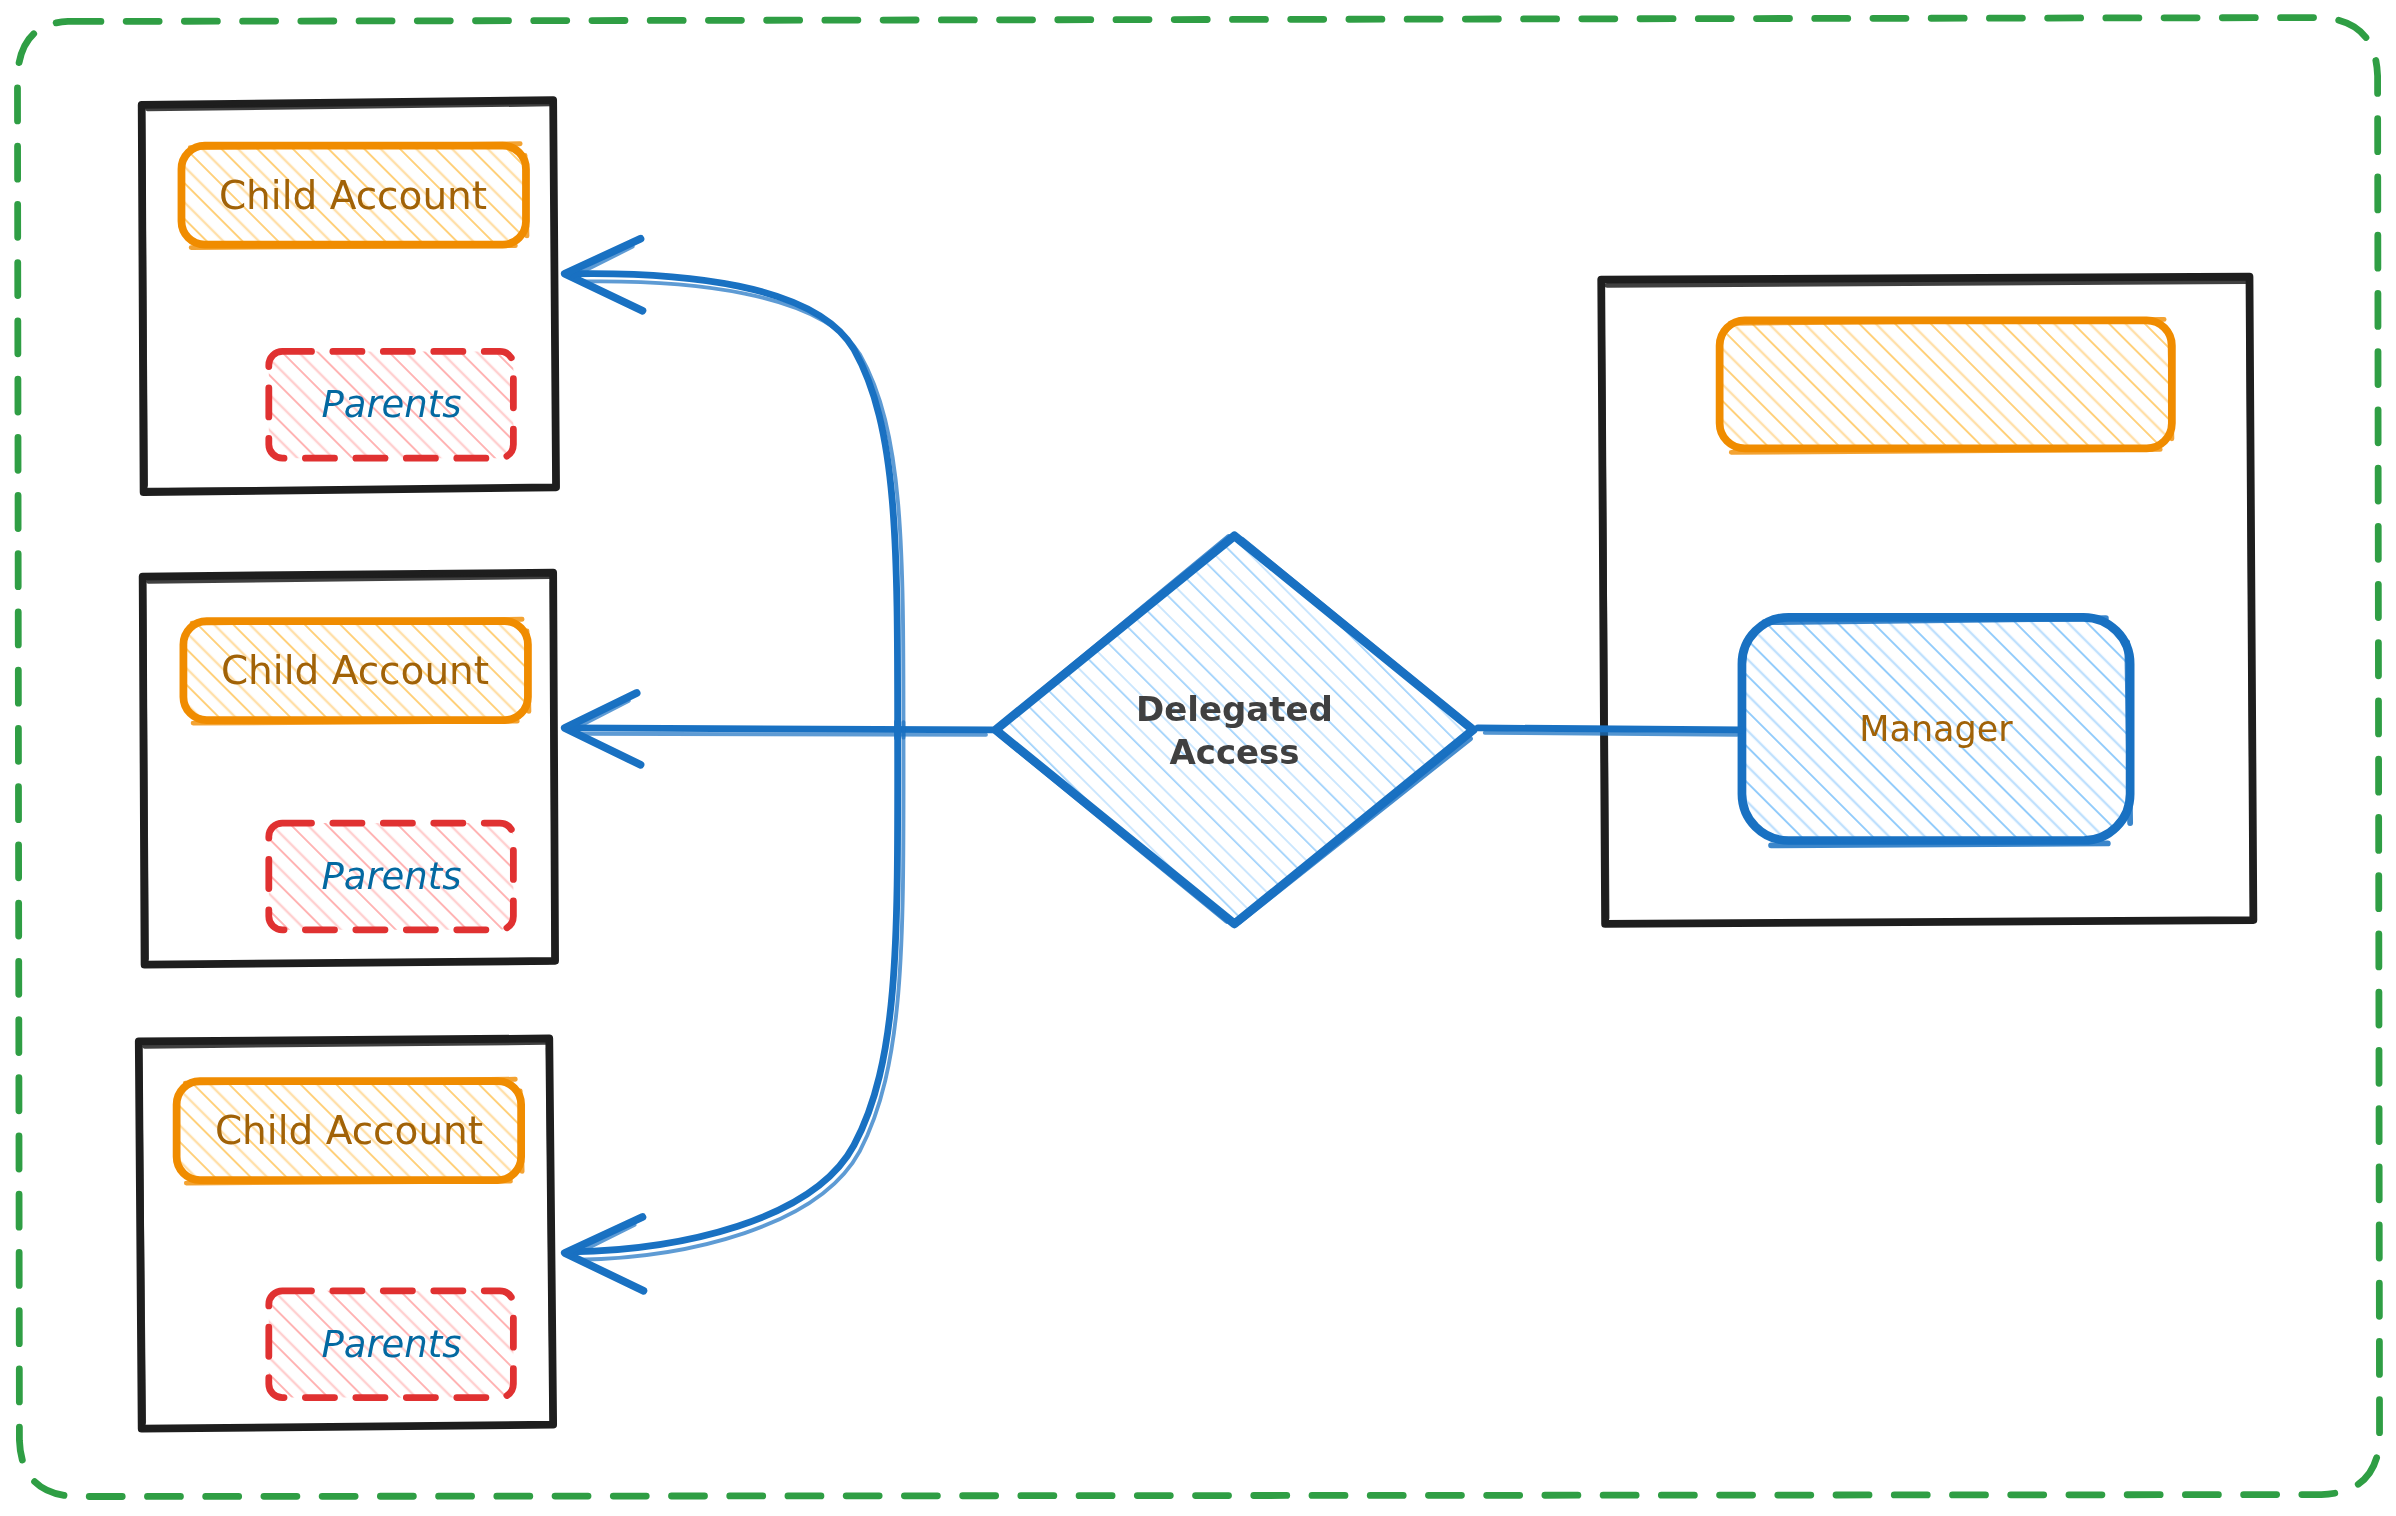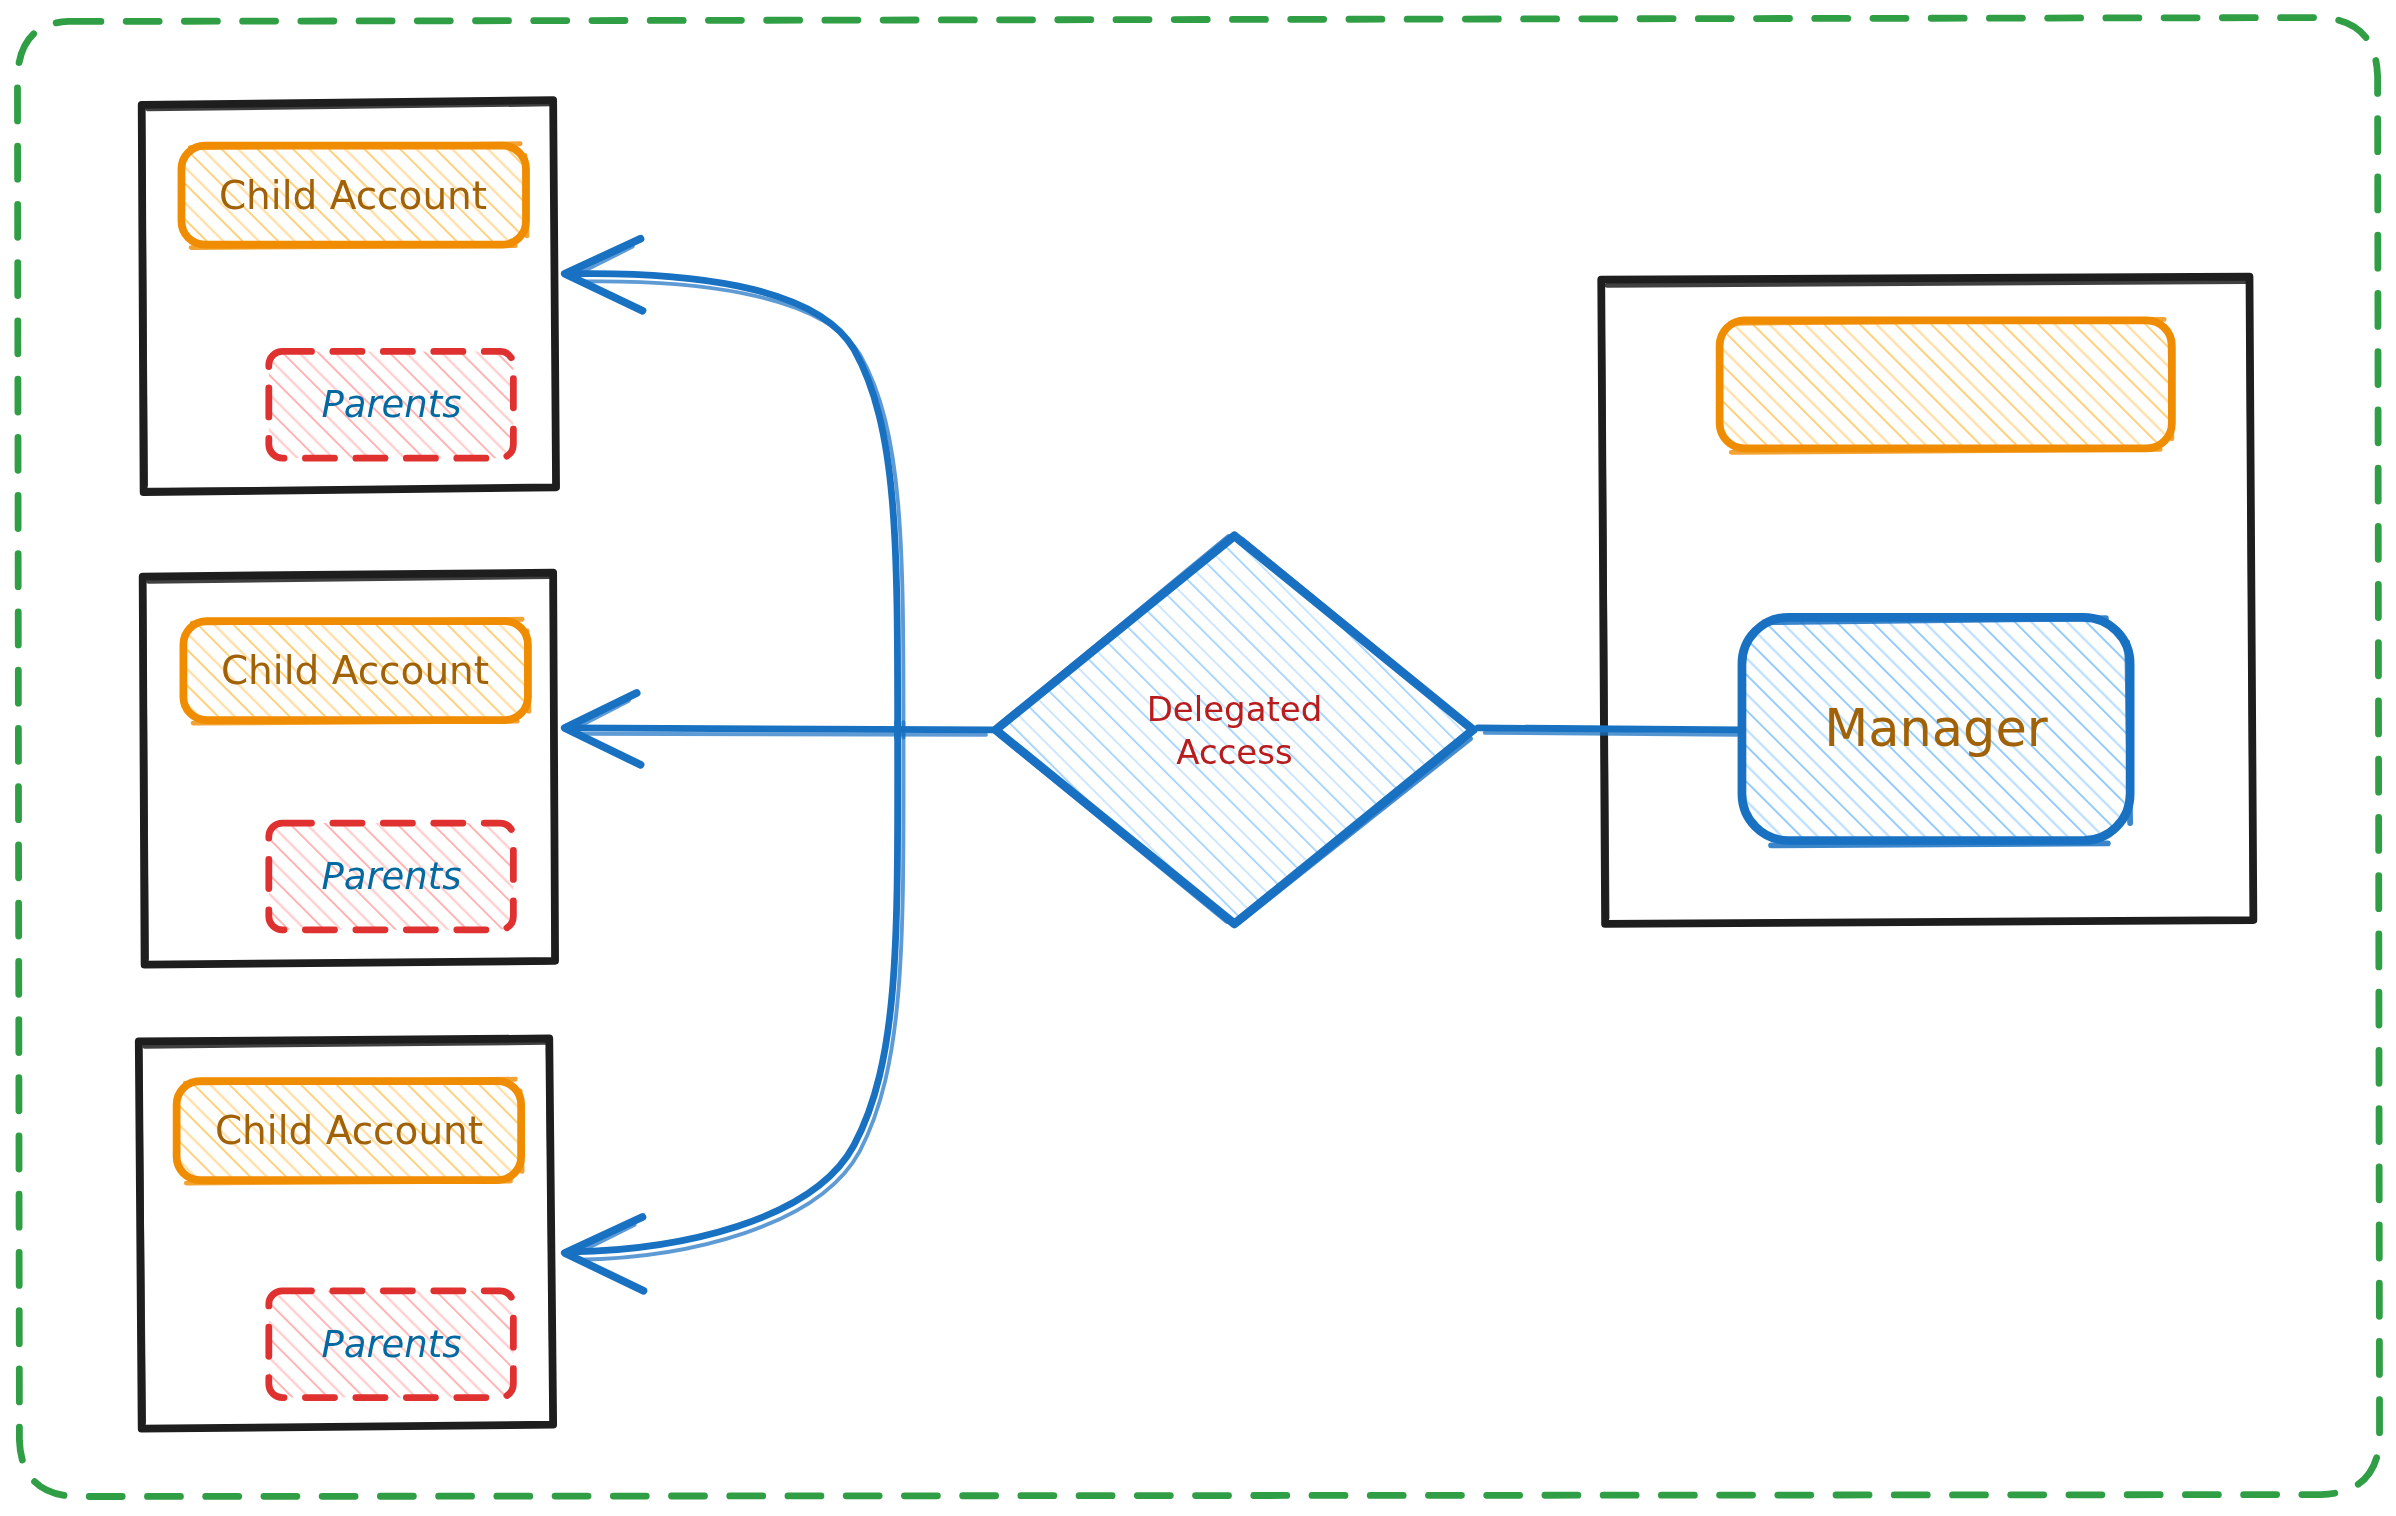--- a/index.html
+++ b/index.html
@@ -15,21 +15,21 @@
   .lbl{
     position:absolute;
     display:flex;align-items:center;justify-content:center;
     text-align:center;
     pointer-events:none;
     font-family:"DejaVu Sans", sans-serif;
     white-space:pre-line;
   }
   .lbl-dark{color:#a16207;}
   .lbl-red{color:#0369a1;font-style:italic;}
-  .lbl-blue{color:#b91c1c;}
+  .lbl-blue{color:#404040;font-weight:bold;}
 </style>
 </head>
 <body>
 
 <div id="stage">
 
   <svg viewBox="0 0 2470 1563" xmlns="http://www.w3.org/2000/svg">
     <defs>
       <pattern id="hatchOrange" width="26" height="26" patternTransform="rotate(-45)" patternUnits="userSpaceOnUse">
         <line x1="0" y1="0" x2="0" y2="26" stroke="#ffd07a" stroke-width="4"></line>
@@ -137,19 +137,19 @@
   <div class="lbl lbl-dark" style="left:181px;top:146px;width:344px;height:99px;font-size:39px;">Child Account</div>
   <div class="lbl lbl-red" style="left:269px;top:351px;width:245px;height:107px;font-size:37px;">Parents</div>
 
   <div class="lbl lbl-dark" style="left:183px;top:621px;width:344px;height:99px;font-size:39px;">Child Account</div>
   <div class="lbl lbl-red" style="left:269px;top:823px;width:245px;height:107px;font-size:37px;">Parents</div>
 
   <div class="lbl lbl-dark" style="left:177px;top:1081px;width:344px;height:99px;font-size:39px;">Child Account</div>
   <div class="lbl lbl-red" style="left:269px;top:1291px;width:245px;height:107px;font-size:37px;">Parents</div>
 
 
-  <div class="lbl lbl-dark" style="left:1742px;top:617px;width:388px;height:223px;font-size:51px;">Manager</div>
+  <div class="lbl lbl-dark" style="left:1742px;top:617px;width:388px;height:223px;font-size:35px;">Manager</div>
 
   <div class="lbl lbl-blue" style="left:1060px;top:670px;width:349px;height:121px;font-size:34px;line-height:1.25;">Delegated
 Access</div>
 
 </div>
 
 
 </body></html>

